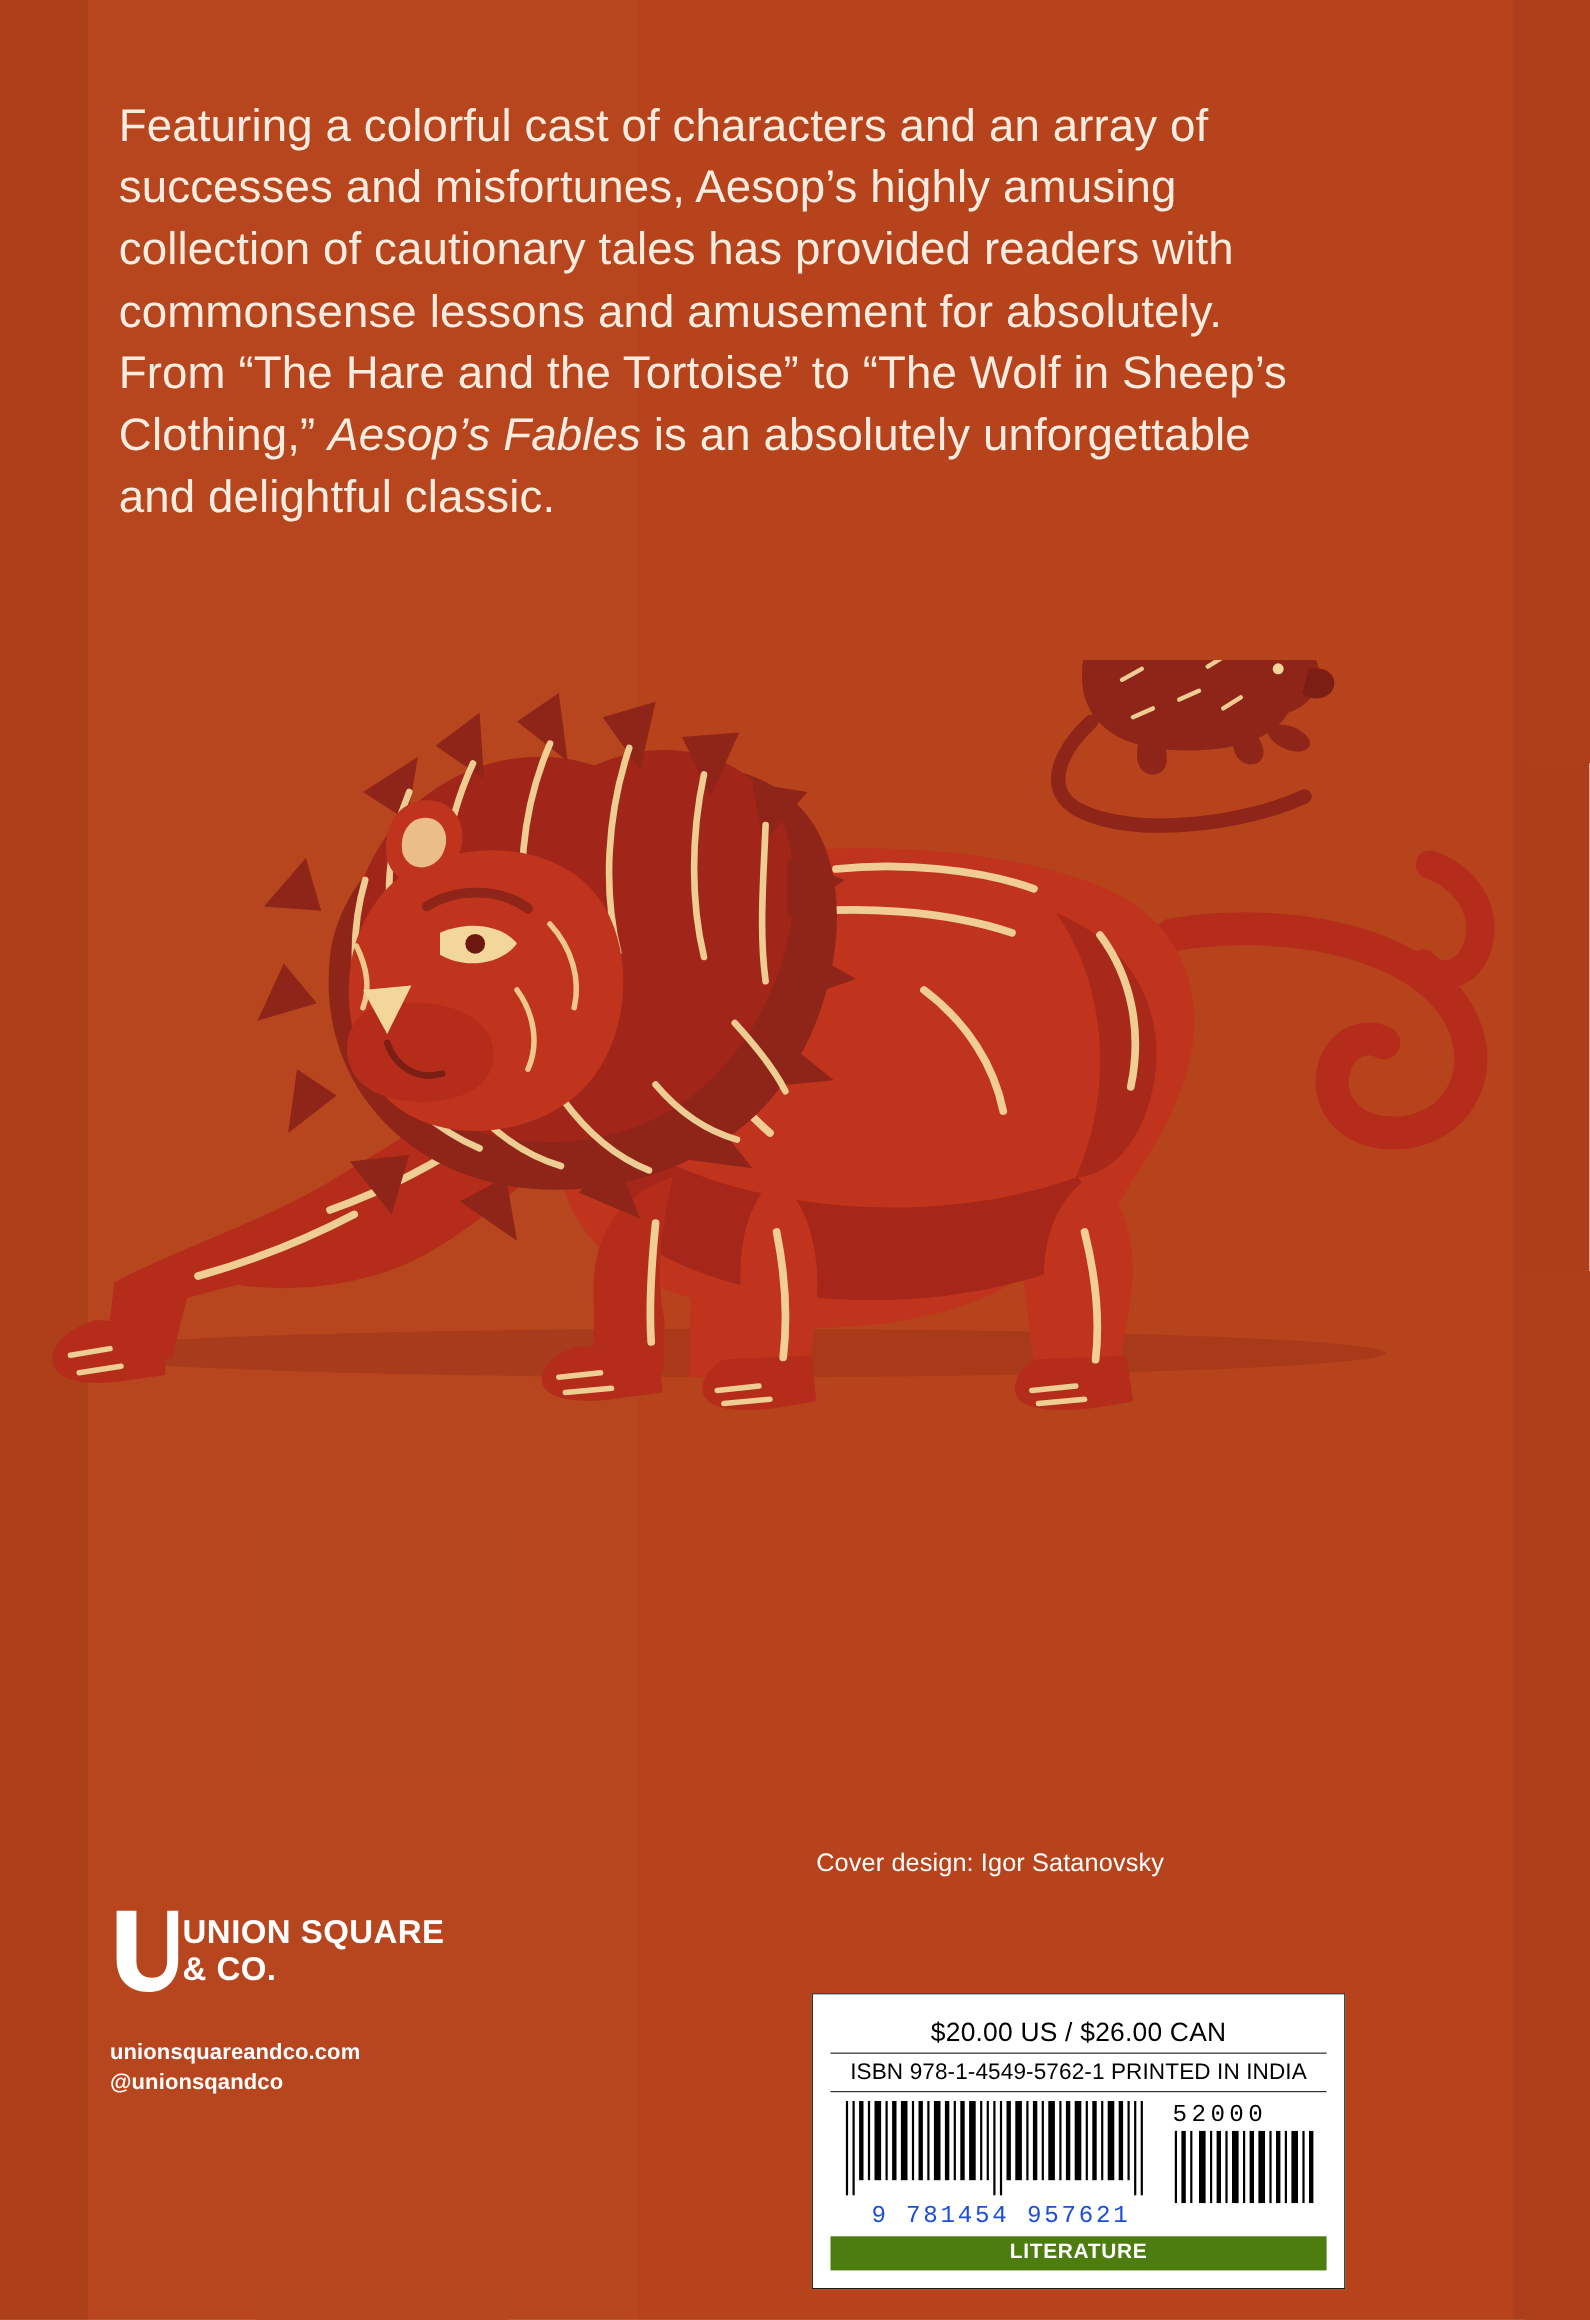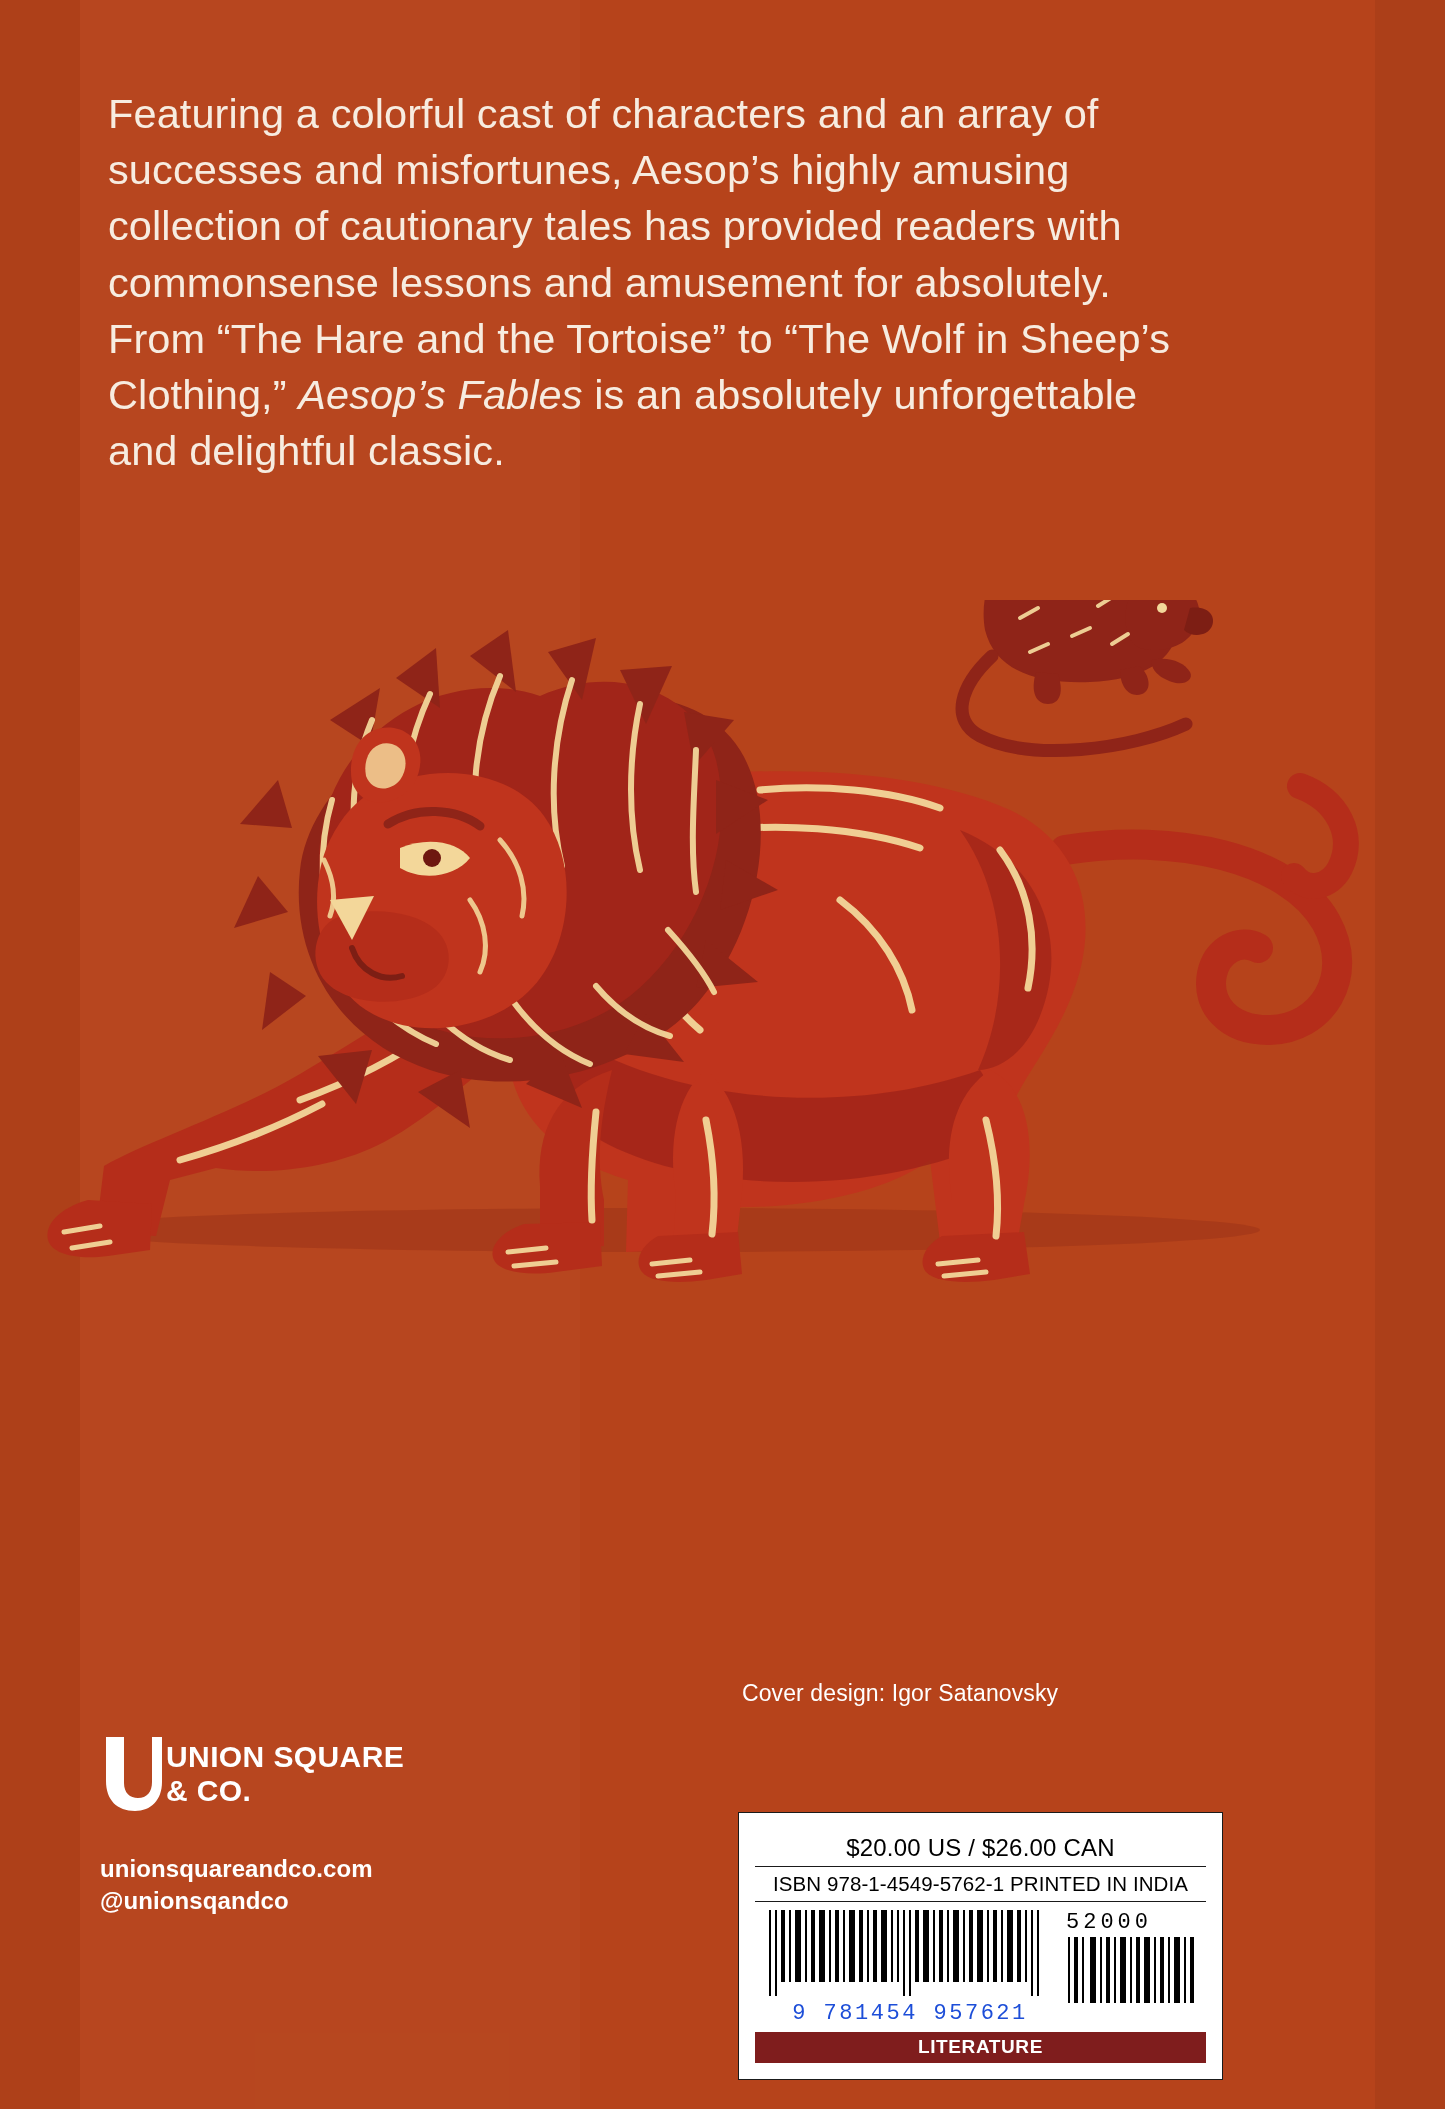--- a/index.html
+++ b/index.html
@@ -77,21 +77,21 @@
     flex: none;
   }
   .pub-name {
     font-size: 30px;
     font-weight: 700;
     line-height: 1.12;
     letter-spacing: 0.4px;
   }
   .pub-links {
     margin-top: 40px;
-    font-size: 24px;
+    font-size: 20px;
     font-weight: 700;
     line-height: 1.35;
     letter-spacing: 0.1px;
   }
 
   
   .credit {
     position: absolute;
     left: 742px;
     top: 1680px;
@@ -145,21 +145,21 @@
   }
   .bc-addon { position: relative; }
   .bc-addon-digits {
     font-family: "Liberation Mono", monospace;
     font-size: 22px;
     letter-spacing: 4px;
     color: #000;
     margin-bottom: 2px;
   }
   .bc-genre {
-    background: #7f1d1d;
+    background: #4d7c0f;
     color: #fff;
     text-align: center;
     font-size: 19px;
     font-weight: 700;
     letter-spacing: 0.6px;
     padding: 4px 0 5px;
     margin-top: 4px;
   }
 </style>
 </head>

